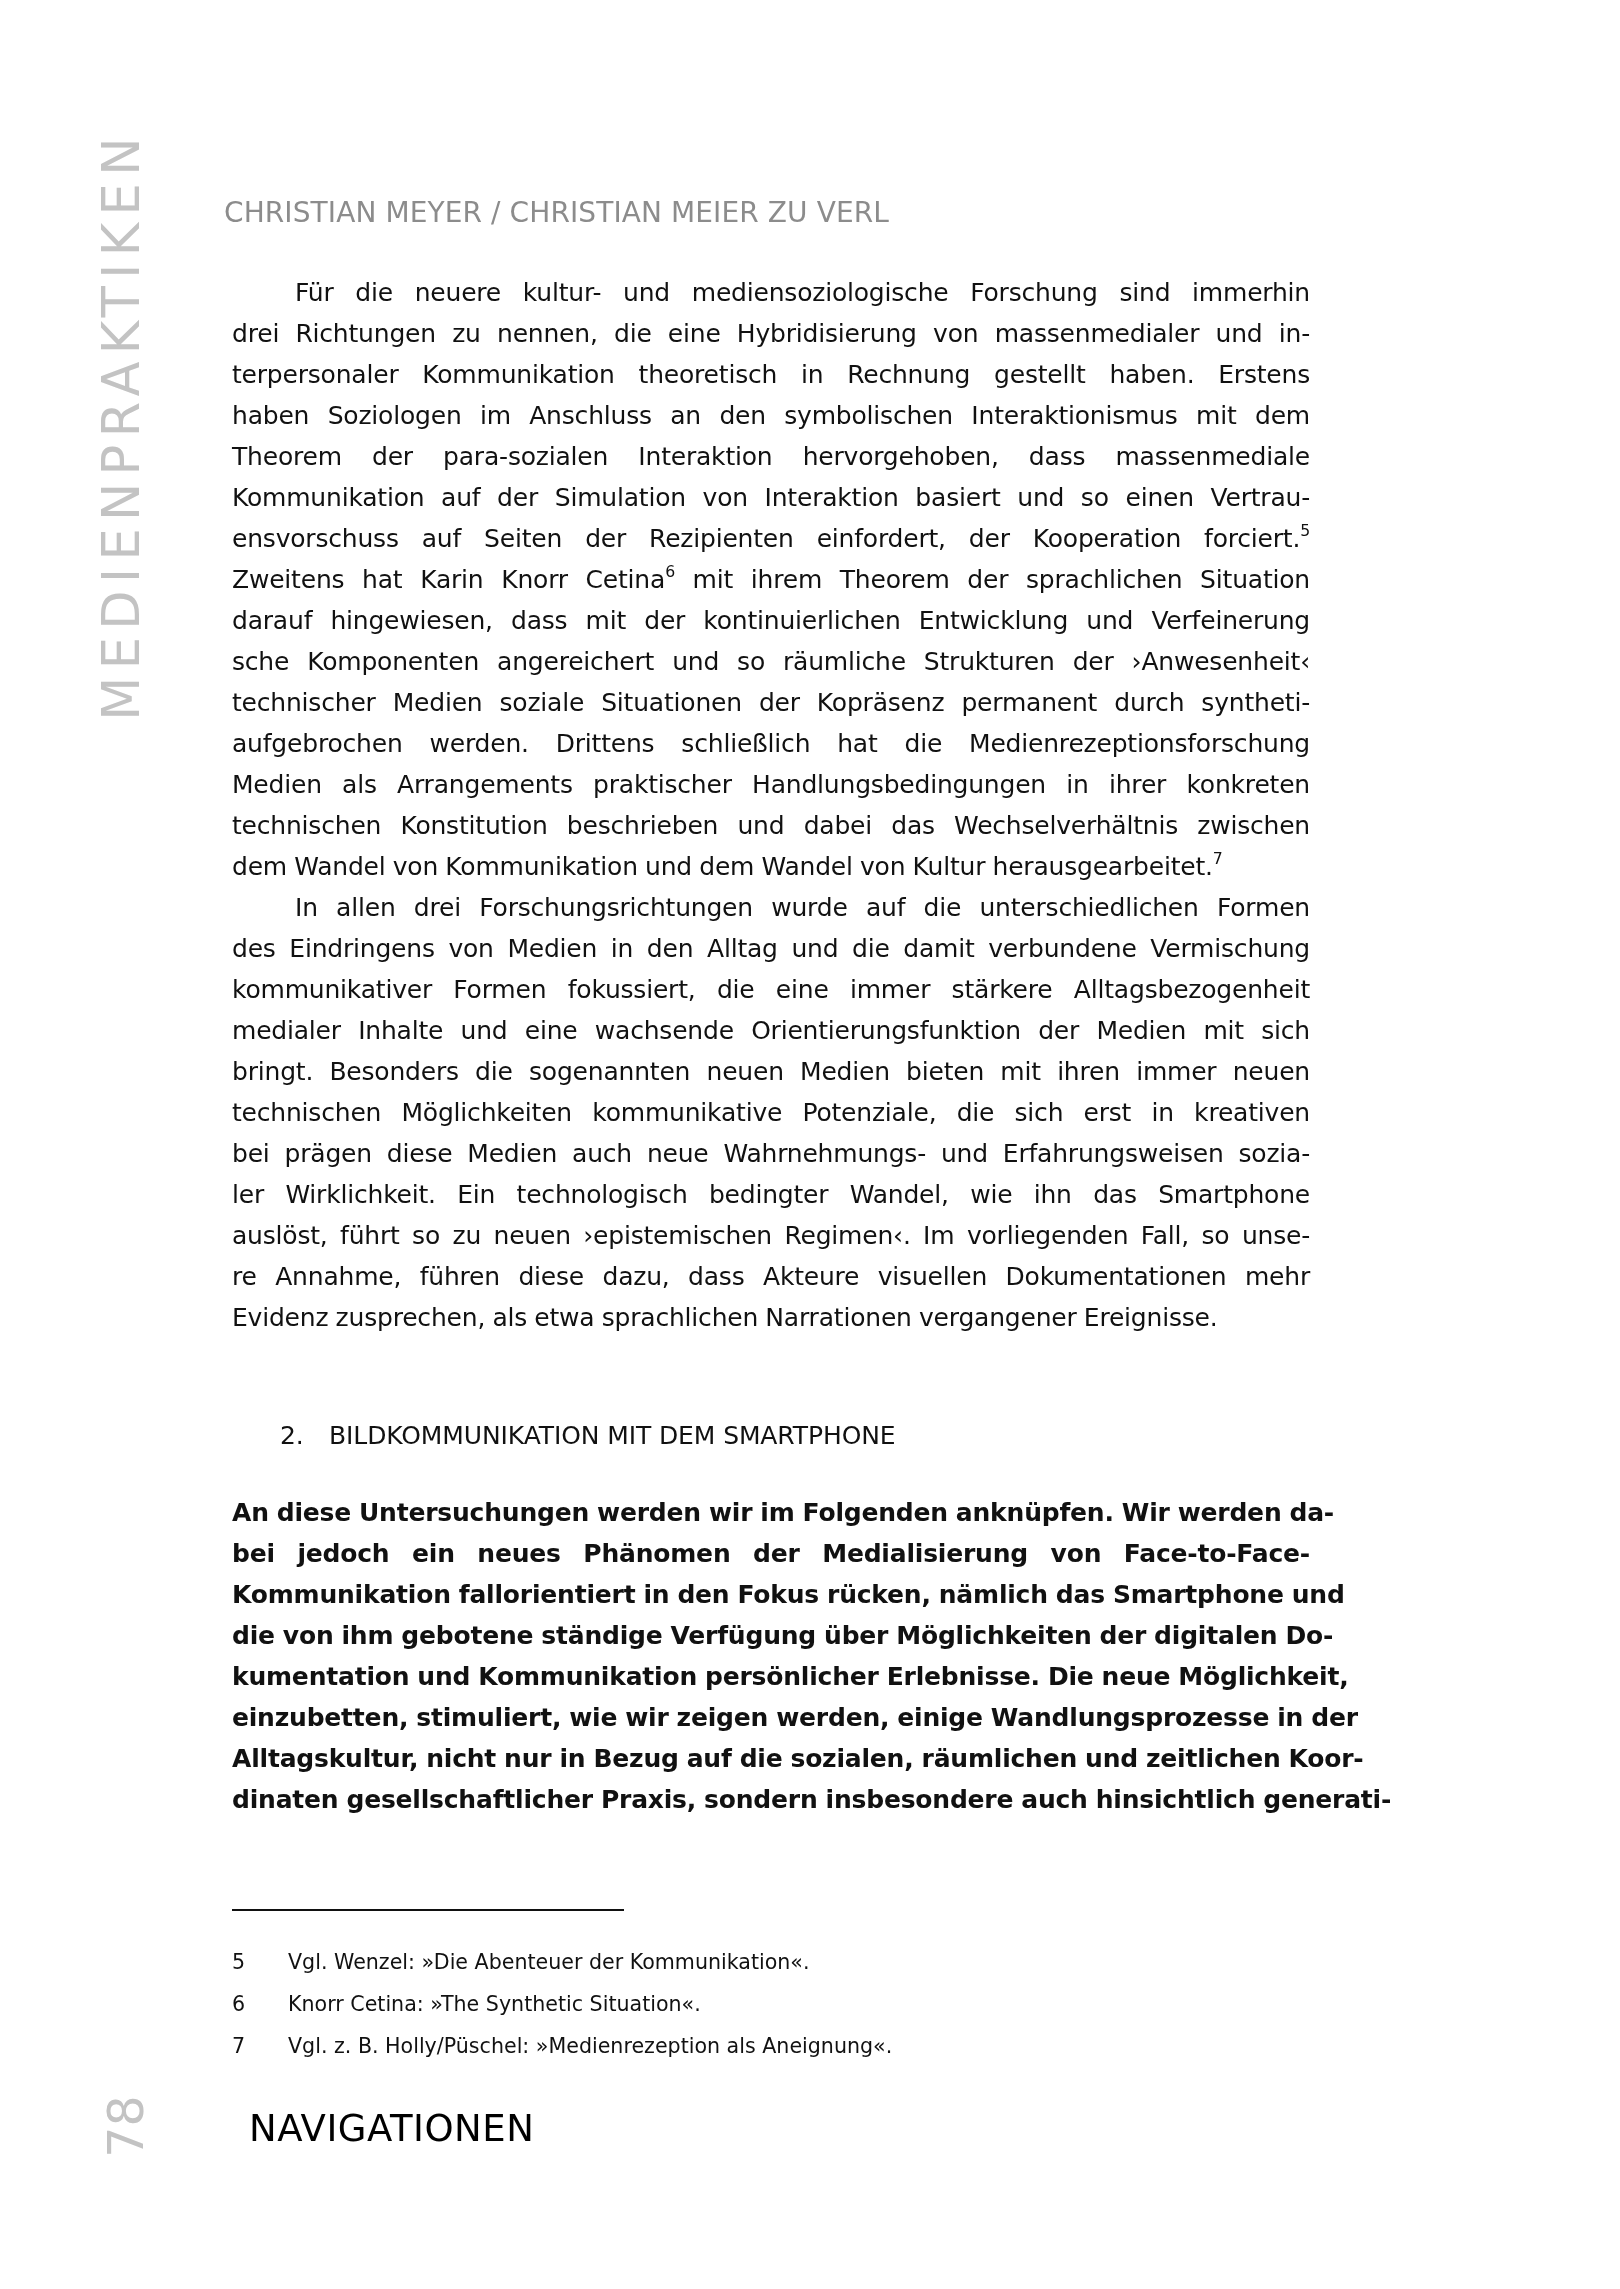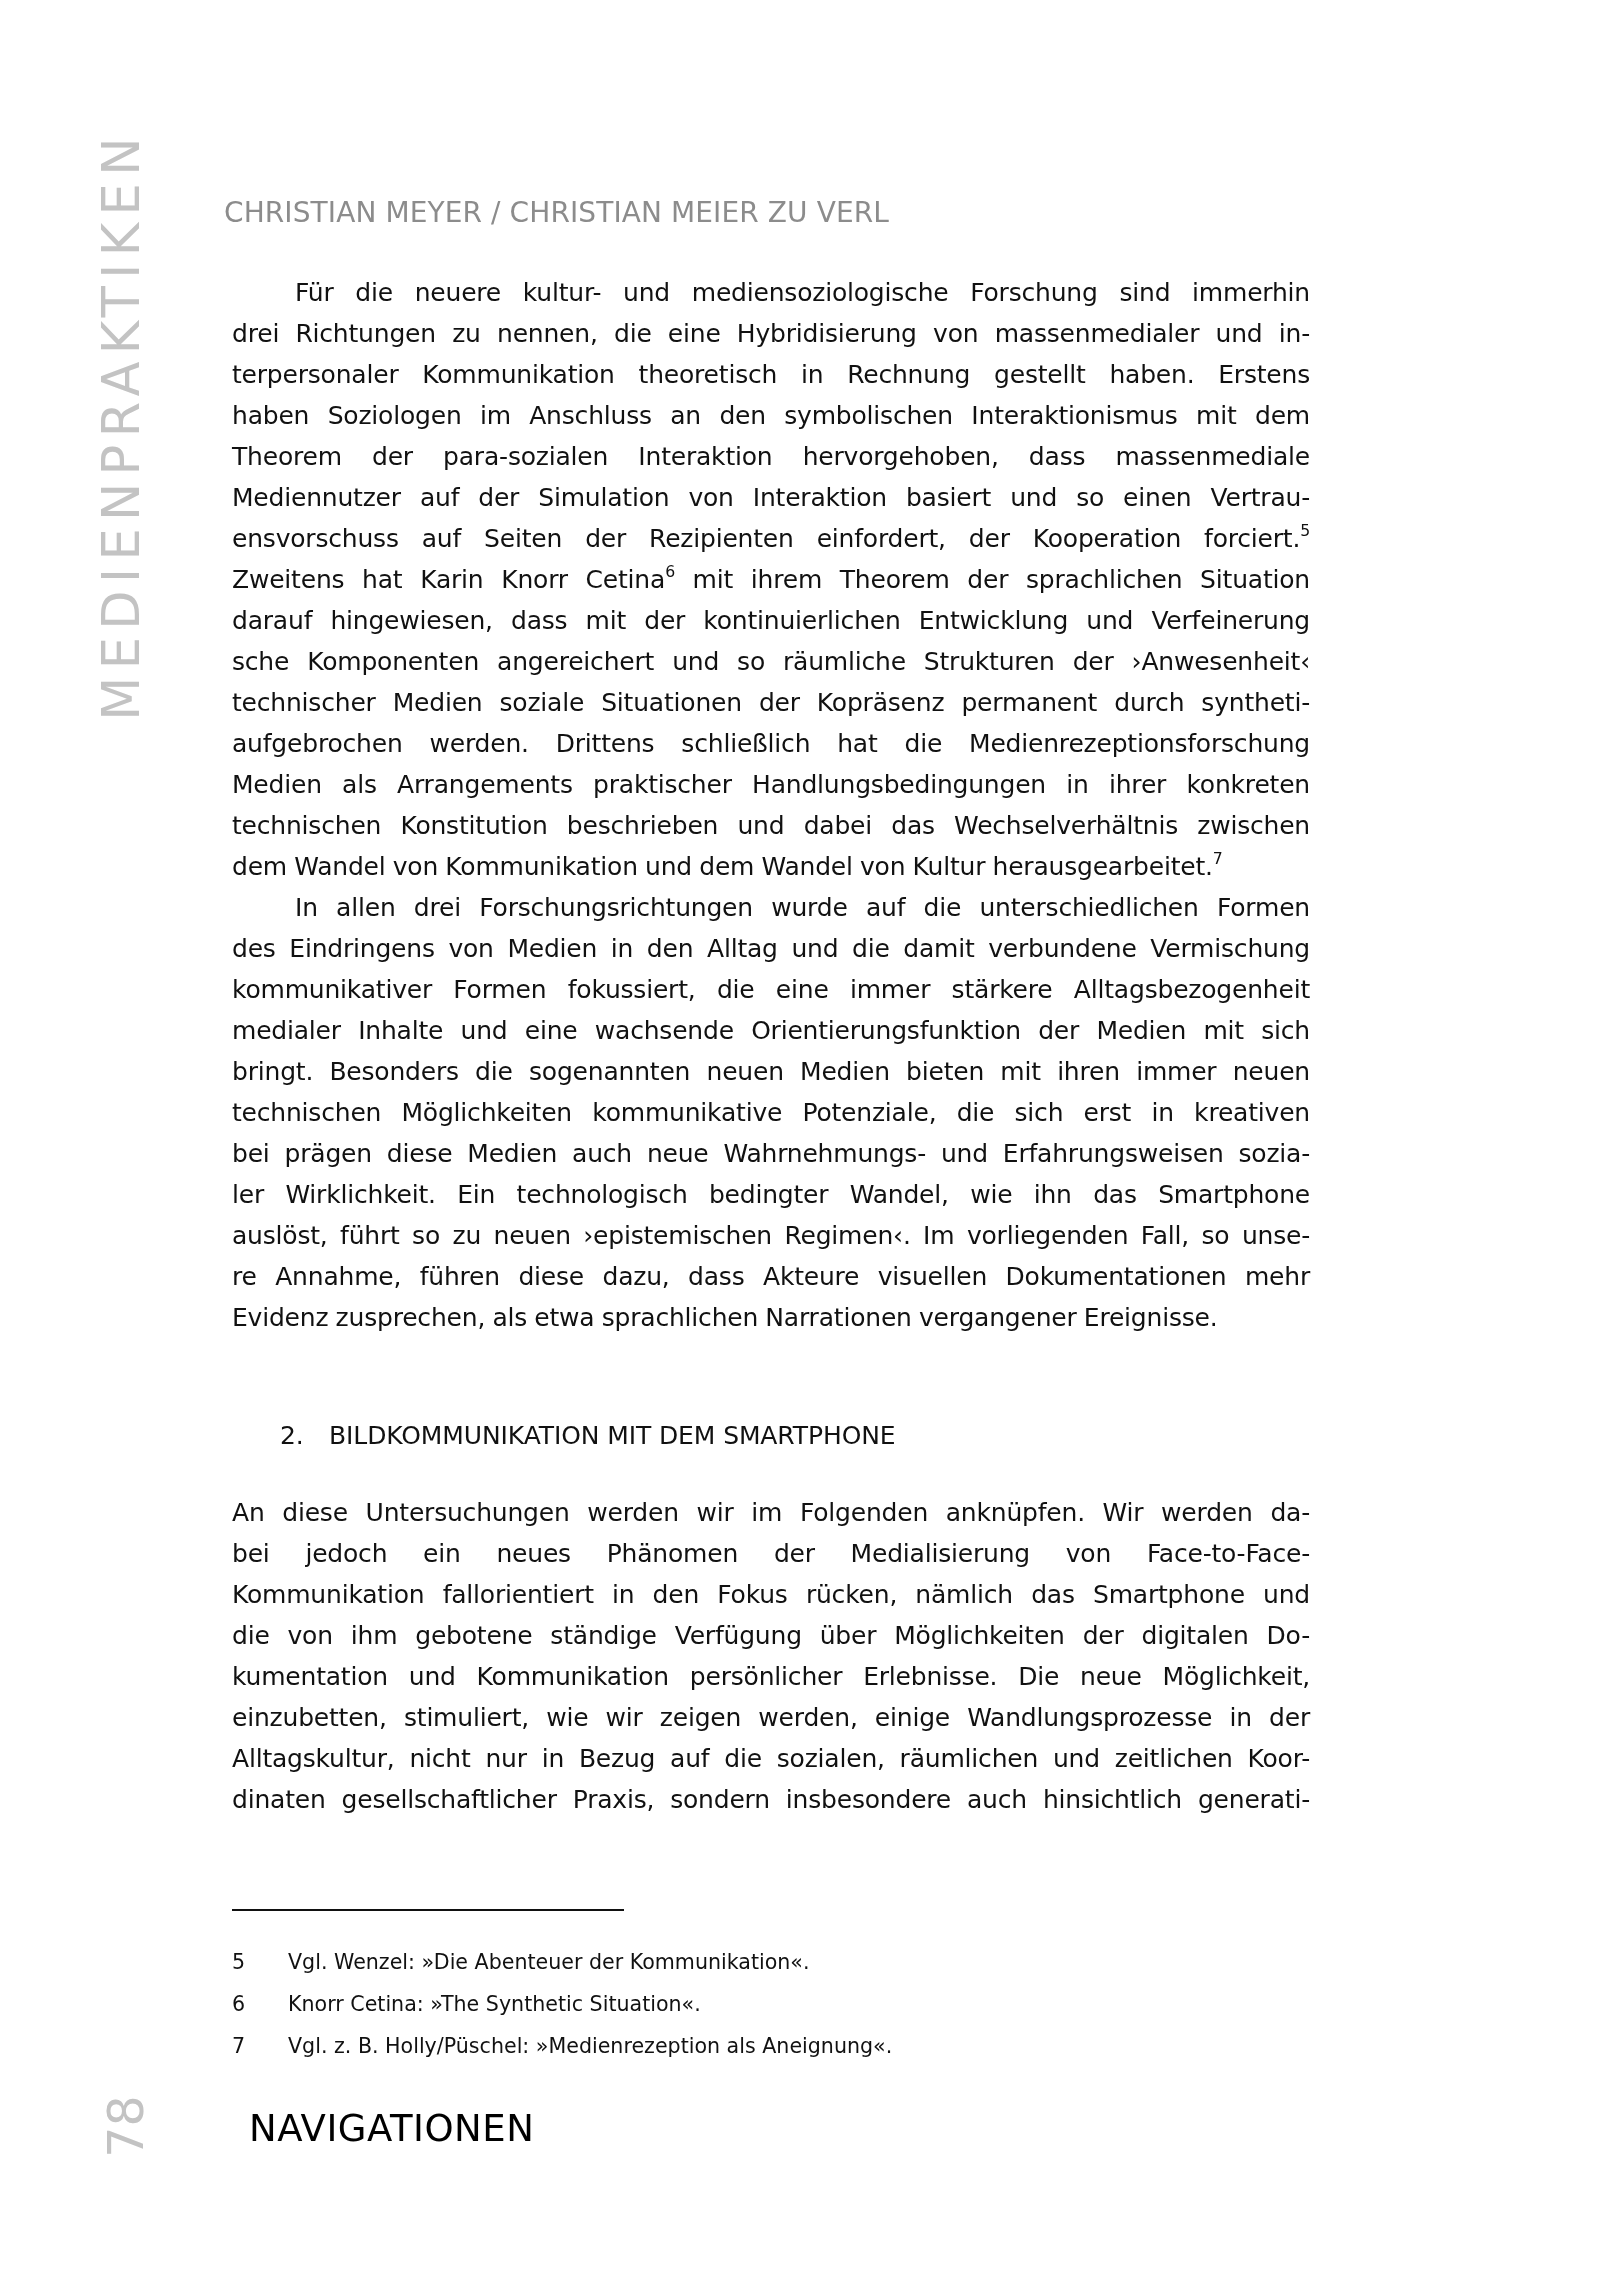--- a/index.html
+++ b/index.html
@@ -53,21 +53,21 @@
 </div>
 
 <div class="running-head">CHRISTIAN MEYER / CHRISTIAN MEIER ZU VERL</div>
 
 <div class="body-text" style="top:272px;">
   <span class="line" style="padding-left:63px;">Für die neuere kultur- und mediensoziologische Forschung sind immerhin</span>
   <span class="line">drei Richtungen zu nennen, die eine Hybridisierung von massenmedialer und in-</span>
   <span class="line">terpersonaler Kommunikation theoretisch in Rechnung gestellt haben. Erstens</span>
   <span class="line">haben Soziologen im Anschluss an den symbolischen Interaktionismus mit dem</span>
   <span class="line">Theorem der para-sozialen Interaktion hervorgehoben, dass massenmediale</span>
-  <span class="line">Mediennutzer auf der Simulation von Interaktion basiert und so einen Vertrau-</span>
+  <span class="line">Kommunikation auf der Simulation von Interaktion basiert und so einen Vertrau-</span>
   <span class="line"><span>ensvorschuss auf Seiten der Rezipienten einfordert, der Kooperation forciert.</span><sup>5</sup></span>
   <span class="line"><span>Zweitens hat Karin Knorr Cetina</span><sup>6</sup><span> mit ihrem Theorem der sprachlichen Situation</span></span>
   <span class="line">darauf hingewiesen, dass mit der kontinuierlichen Entwicklung und Verfeinerung</span>
   <span class="line">sche Komponenten angereichert und so räumliche Strukturen der ›Anwesenheit‹</span>
   <span class="line">technischer Medien soziale Situationen der Kopräsenz permanent durch syntheti-</span>
   <span class="line">aufgebrochen werden. Drittens schließlich hat die Medienrezeptionsforschung</span>
   <span class="line">Medien als Arrangements praktischer Handlungsbedingungen in ihrer konkreten</span>
   <span class="line">technischen Konstitution beschrieben und dabei das Wechselverhältnis zwischen</span>
   <span class="line last"><span>dem Wandel von Kommunikation und dem Wandel von Kultur herausgearbeitet.</span><sup>7</sup></span>
 </div>
@@ -83,21 +83,21 @@
   <span class="line">ler Wirklichkeit. Ein technologisch bedingter Wandel, wie ihn das Smartphone</span>
   <span class="line">auslöst, führt so zu neuen ›epistemischen Regimen‹. Im vorliegenden Fall, so unse-</span>
   <span class="line">re Annahme, führen diese dazu, dass Akteure visuellen Dokumentationen mehr</span>
   <span class="line last">Evidenz zusprechen, als etwa sprachlichen Narrationen vergangener Ereignisse.</span>
 </div>
 
 <div class="heading">
   <span class="num">2.</span><span>BILDKOMMUNIKATION MIT DEM SMARTPHONE</span>
 </div>
 
-<div class="body-text" style="top:1492px;">
+<div class="body-text" style="top:1492px;font-weight:bold;">
   <span class="line">An diese Untersuchungen werden wir im Folgenden anknüpfen. Wir werden da-</span>
   <span class="line">bei jedoch ein neues Phänomen der Medialisierung von Face-to-Face-</span>
   <span class="line">Kommunikation fallorientiert in den Fokus rücken, nämlich das Smartphone und</span>
   <span class="line">die von ihm gebotene ständige Verfügung über Möglichkeiten der digitalen Do-</span>
   <span class="line">kumentation und Kommunikation persönlicher Erlebnisse. Die neue Möglichkeit,</span>
   <span class="line">einzubetten, stimuliert, wie wir zeigen werden, einige Wandlungsprozesse in der</span>
   <span class="line">Alltagskultur, nicht nur in Bezug auf die sozialen, räumlichen und zeitlichen Koor-</span>
   <span class="line">dinaten gesellschaftlicher Praxis, sondern insbesondere auch hinsichtlich generati-</span>
 </div>
 

